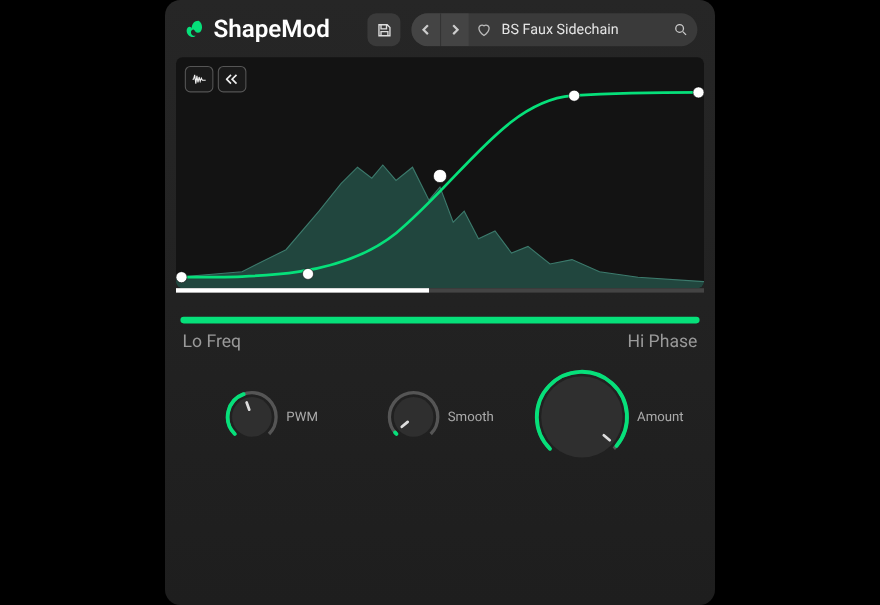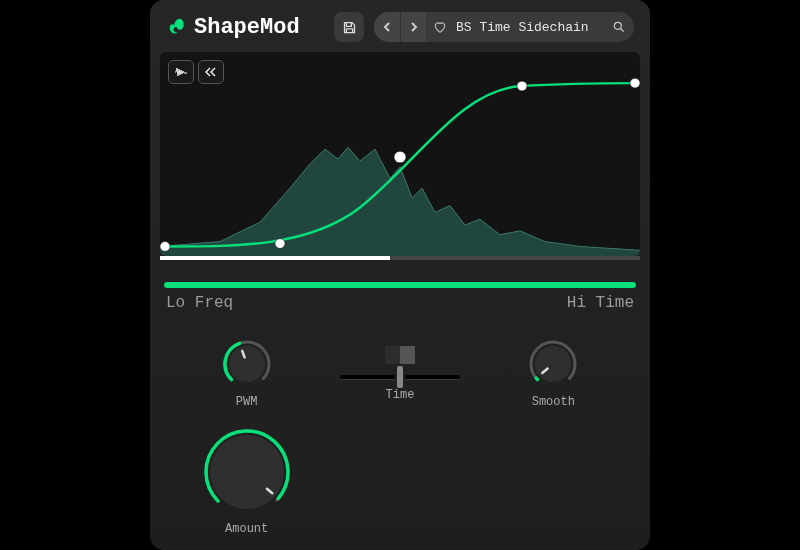--- a/index.html
+++ b/index.html
@@ -1,20 +1,20 @@
 <!DOCTYPE html>
 <html><head>
 <meta charset="utf-8">
 <style>
   * { box-sizing: border-box; margin: 0; padding: 0; }
   html, body { width: 800px; height: 550px; background: #000; font-family: -apple-system, "Segoe UI", Roboto, sans-serif; overflow: hidden; }
   .plugin {
     position: absolute; left: 150px; top: 0; width: 500px; height: 550px;
     background: linear-gradient(180deg, #262626 0%, #1e1e1e 100%);
-    border-radius: 14px; display: flex; flex-direction: column; font-family: Liberation Mono, monospace;
+    border-radius: 14px; display: flex; flex-direction: column;
   }
   
   .header { display: flex; align-items: center; gap: 10px; padding: 12px 16px 10px 16px; }
   .brand { display: flex; align-items: center; gap: 6px; font-weight: 600; font-size: 22px; color: #fff; }
   .brand-mark { width: 22px; height: 22px; }
   .hdr-spacer { flex: 1; }
   .hdr-btn {
     width: 30px; height: 30px; border-radius: 8px; background: #3a3a3a;
     display: flex; align-items: center; justify-content: center; color: #ddd;
   }
@@ -39,21 +39,21 @@
   .curve-handle { fill: #fff; stroke: #000; stroke-width: 0.5; }
   .progress-track {
     position: absolute; left: 10px; right: 10px; bottom: -4px; height: 4px; background: #444;
   }
   .progress-fill { height: 100%; background: #fff; width: 48%; }
   
   .green-bar { margin: 22px 14px 0 14px; height: 6px; border-radius: 3px; background: #06e07a; }
   .freq-labels { display: flex; justify-content: space-between; margin: 6px 16px 0 16px; font-size: 16px; color: #9a9a9a; }
   
   .controls { flex: 1; display: grid; grid-template-columns: 1fr 1fr 1fr; grid-template-rows: 1fr 1fr; align-items: center; justify-items: center; padding: 8px 20px 14px 20px; }
-  .ctl { display: flex; flex-direction: column; align-items: center; gap: 6px; justify-content: flex-end; }
+  .ctl { display: flex; flex-direction: row; align-items: center; gap: 6px; justify-content: flex-end; }
   .ctl-label { font-size: 12px; color: #aaa; }
   .knob { position: relative; }
   .knob svg { display: block; }
   .knob-face { fill: #2f2f2f; }
   .knob-ind { stroke: #ddd; stroke-width: 2.5; stroke-linecap: round; }
   .knob-ring-bg { fill: none; stroke: #555; stroke-width: 3; }
   .knob-ring { fill: none; stroke: #06e07a; stroke-width: 3.5; stroke-linecap: round; }
   
   .time-ctl { display: flex; flex-direction: column; align-items: center; gap: 8px; }
   .time-numbox {
@@ -101,21 +101,21 @@
       <div class="preset-nav">
         <svg width="8" height="10" viewBox="0 0 8 10">
             <path d="M2 1 6 5 2 9" fill="none" stroke="currentColor" stroke-width="2"></path>
           </svg>
       </div>
       <div class="preset-heart">
         <svg width="14" height="14" viewBox="0 0 24 24">
             <path d="M12 21s-8-5-8-12a5 5 0 0 1 8-3 5 5 0 0 1 8 3c0 7-8 12-8 12z" fill="none" stroke="currentColor" stroke-width="2"></path>
           </svg>
       </div>
-      <div class="preset-name">BS Time Sidechain</div>
+      <div class="preset-name">BS Faux Sidechain</div>
       <div class="preset-search">
         <svg width="14" height="14" viewBox="0 0 24 24">
             <circle cx="10" cy="10" r="6" fill="none" stroke="currentColor" stroke-width="2"></circle>
             <path d="M15 15l5 5" stroke="currentColor" stroke-width="2"></path>
           </svg>
       </div>
     </div>
   </div>
 
   <div class="graph-wrap">
@@ -149,51 +149,37 @@
   </div>
   <div style="position:relative; margin:0 10px;">
     <div class="progress-track" style="position:relative; bottom:auto; left:0; right:0;">
       <div class="progress-fill"></div>
     </div>
   </div>
 
   <div class="green-bar"></div>
   <div class="freq-labels">
     <span>Lo Freq</span>
-    <span>Hi Time</span>
+    <span>Hi Phase</span>
   </div>
 
   <div class="controls">
 
     <div class="ctl">
       <div class="knob">
           <svg width="50" height="50" viewBox="0 0 50 50">
       <path class="knob-ring-bg" d="M 9.443650813895951 40.55634918610404 A 22 22 0 1 1 40.55634918610404 40.55634918610404"></path>
       <path class="knob-ring" d="M 9.443650813895951 40.55634918610404 A 22 22 0 0 1 17.47555684683529 4.3267623427100155"></path>
       <circle class="knob-face" cx="25" cy="25" r="18"></circle>
       <line class="knob-ind" x1="22.60585899672032" y1="18.42215165449864" x2="20.211717993440637" y2="11.844303308997283"></line>
     </svg>
         </div>
       <div class="ctl-label">PWM</div>
     </div>
 
-    <div class="ctl">
-      <div class="time-ctl">
-        <div class="time-numbox">
-          <div class="half dark"></div>
-            <div class="half"></div>
-        </div>
-        <div class="time-slider">
-          <div class="track-l"></div>
-            <div class="thumb"></div>
-            <div class="track-r"></div>
-        </div>
-      </div>
-      <div class="ctl-label">Time</div>
-    </div>
 
 
 
     <div class="ctl">
       <div class="knob">
           <svg width="50" height="50" viewBox="0 0 50 50">
       <path class="knob-ring-bg" d="M 9.443650813895951 40.55634918610404 A 22 22 0 1 1 40.55634918610404 40.55634918610404"></path>
       <path class="knob-ring" d="M 9.443650813895951 40.55634918610404 A 22 22 0 0 1 8.147022251382484 39.141327413103866"></path>
       <circle class="knob-face" cx="25" cy="25" r="18"></circle>
       <line class="knob-ind" x1="19.637688898167156" y1="29.499513267805774" x2="14.275377796334308" y2="33.99902653561155"></line>

